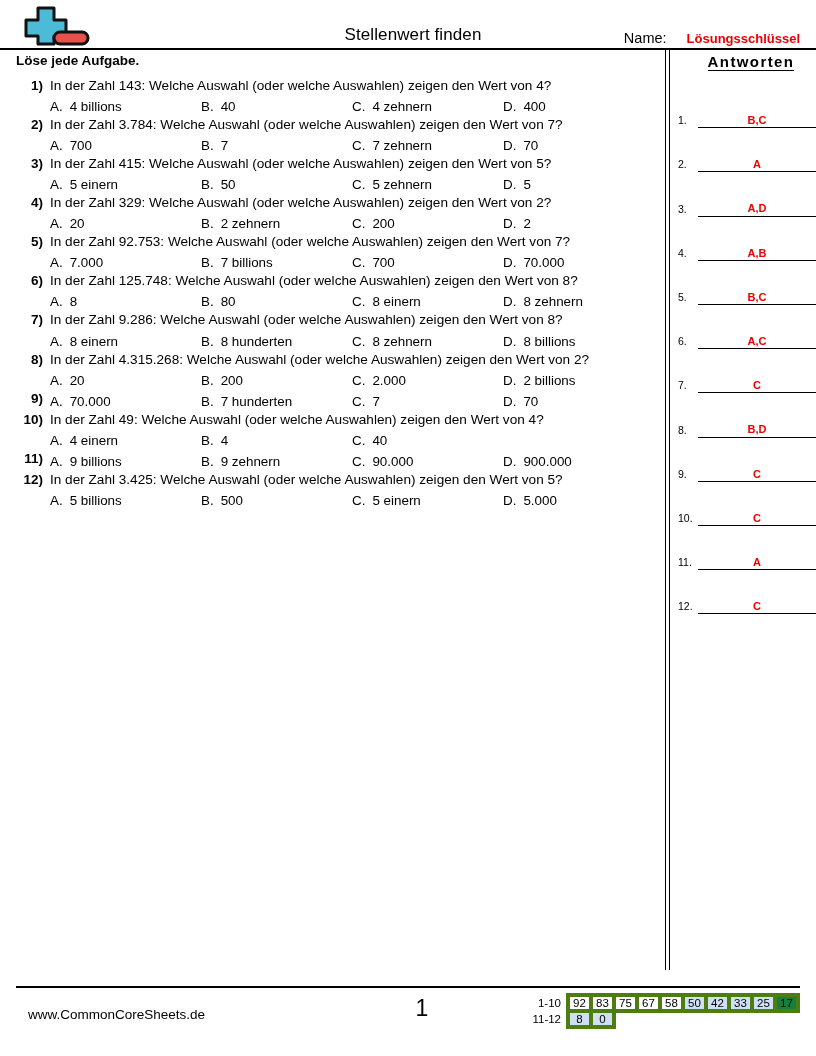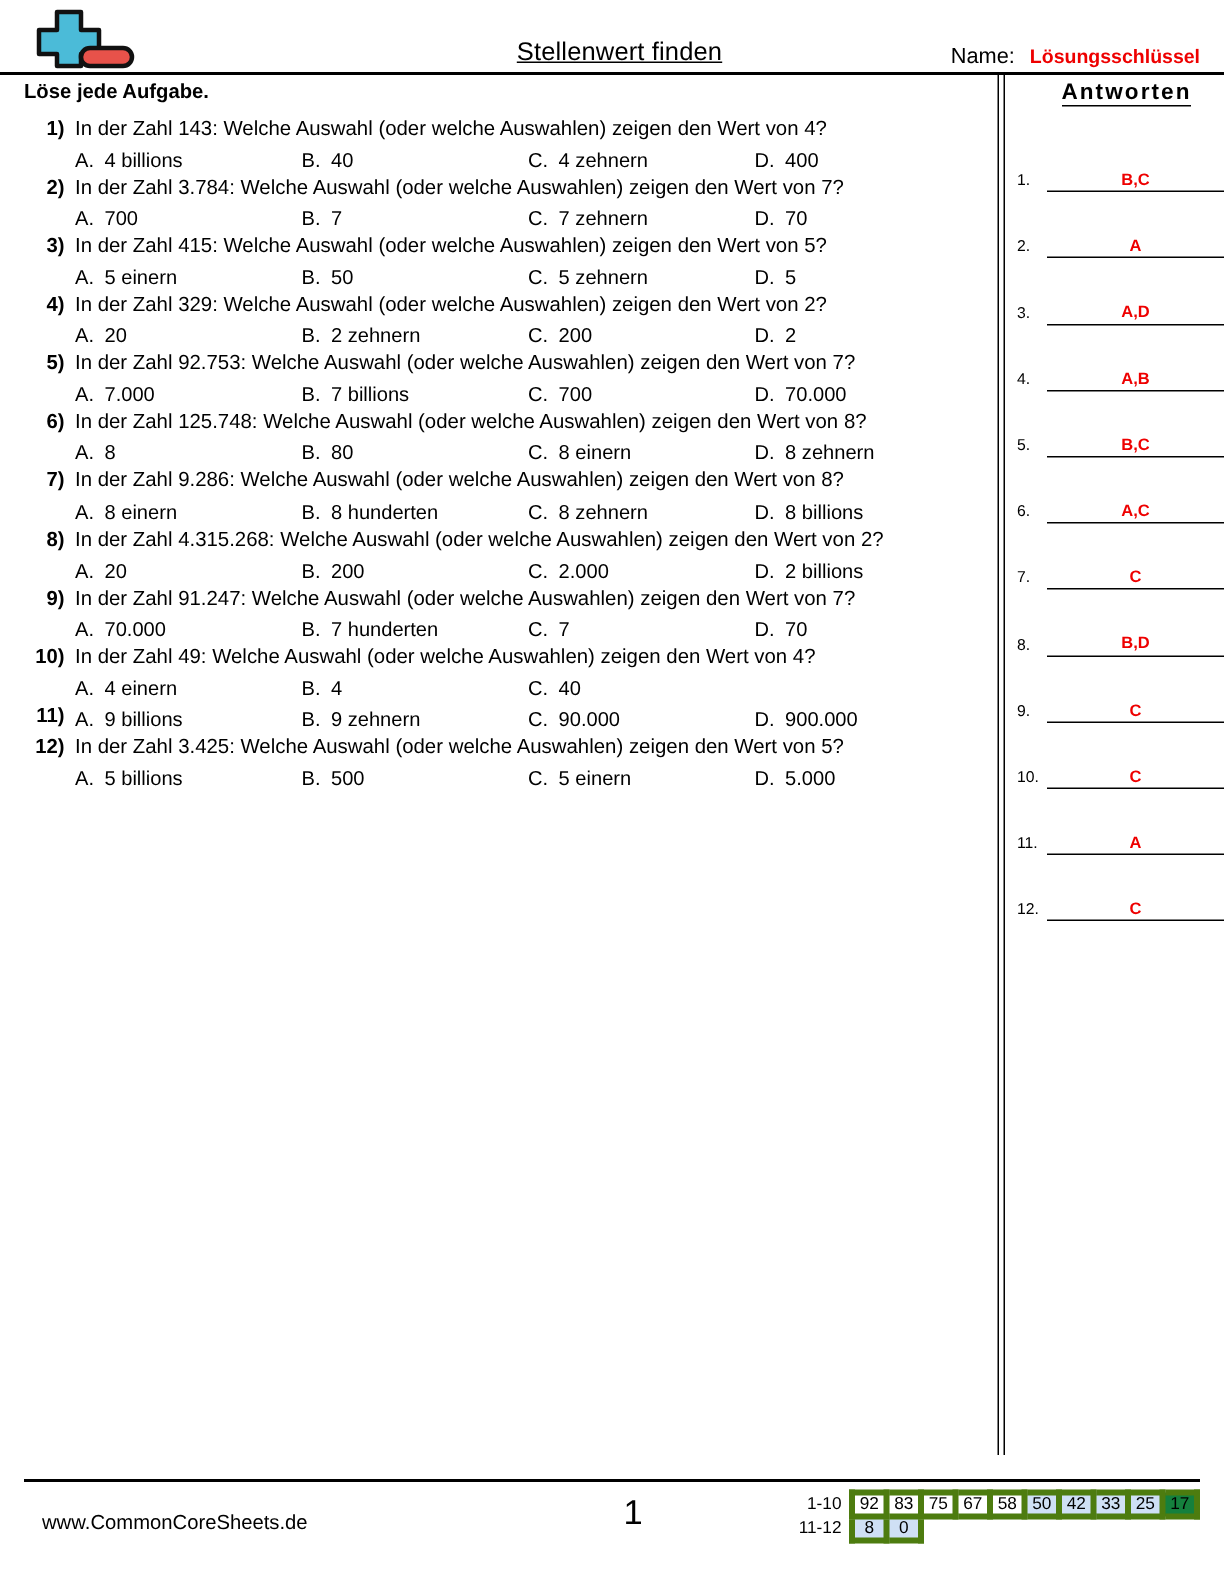--- a/index.html
+++ b/index.html
@@ -15,37 +15,36 @@
 
   .page { position: relative; width: 816px; height: 1056px; padding: 0 16px; }
 
   
   .header {
     position: relative;
     height: 48px;
     display: flex;
     align-items: flex-end;
     padding-bottom: 2px;
-    text-decoration: underline;
   }
   .logo {
     position: absolute; left: 2px; top: 4px;
     width: 78px; height: 44px;
   }
   .title {
     width: 100%;
     text-align: center;
     font-size: 17px;
     letter-spacing: .1px;
     padding-left: 10px;
     padding-bottom: 1px;
   }
   .name-block {
     position: absolute; right: 0; bottom: 2px;
-    display: flex; align-items: baseline; gap: 10px;
+    display: flex; align-items: baseline; gap: 20px;
     white-space: nowrap;
   }
   .name-label { font-size: 14.5px; }
   .name-value {
     font-size: 13px; font-weight: bold; color: #ee0000;
   }
   .rule-top {
     border-bottom: 2.5px solid #000;
     margin: 0 -16px;
     padding: 0 16px;
@@ -423,21 +422,20 @@
                 <div class="opt">
                   <span class="opt-letter">D.</span>
                   <span class="opt-text">2 billions</span>
                 </div>
               </div>
             </div>
           </div>
           <div class="q">
             <div class="q-num">9)</div>
             <div class="q-main">
-              <div class="q-text">In der Zahl 91.247: Welche Auswahl (oder welche Auswahlen) zeigen den Wert von 7?</div>
               <div class="opts">
                 <div class="opt">
                   <span class="opt-letter">A.</span>
                   <span class="opt-text">70.000</span>
                 </div>
                 <div class="opt">
                   <span class="opt-letter">B.</span>
                   <span class="opt-text">7 hunderten</span>
                 </div>
                 <div class="opt">

